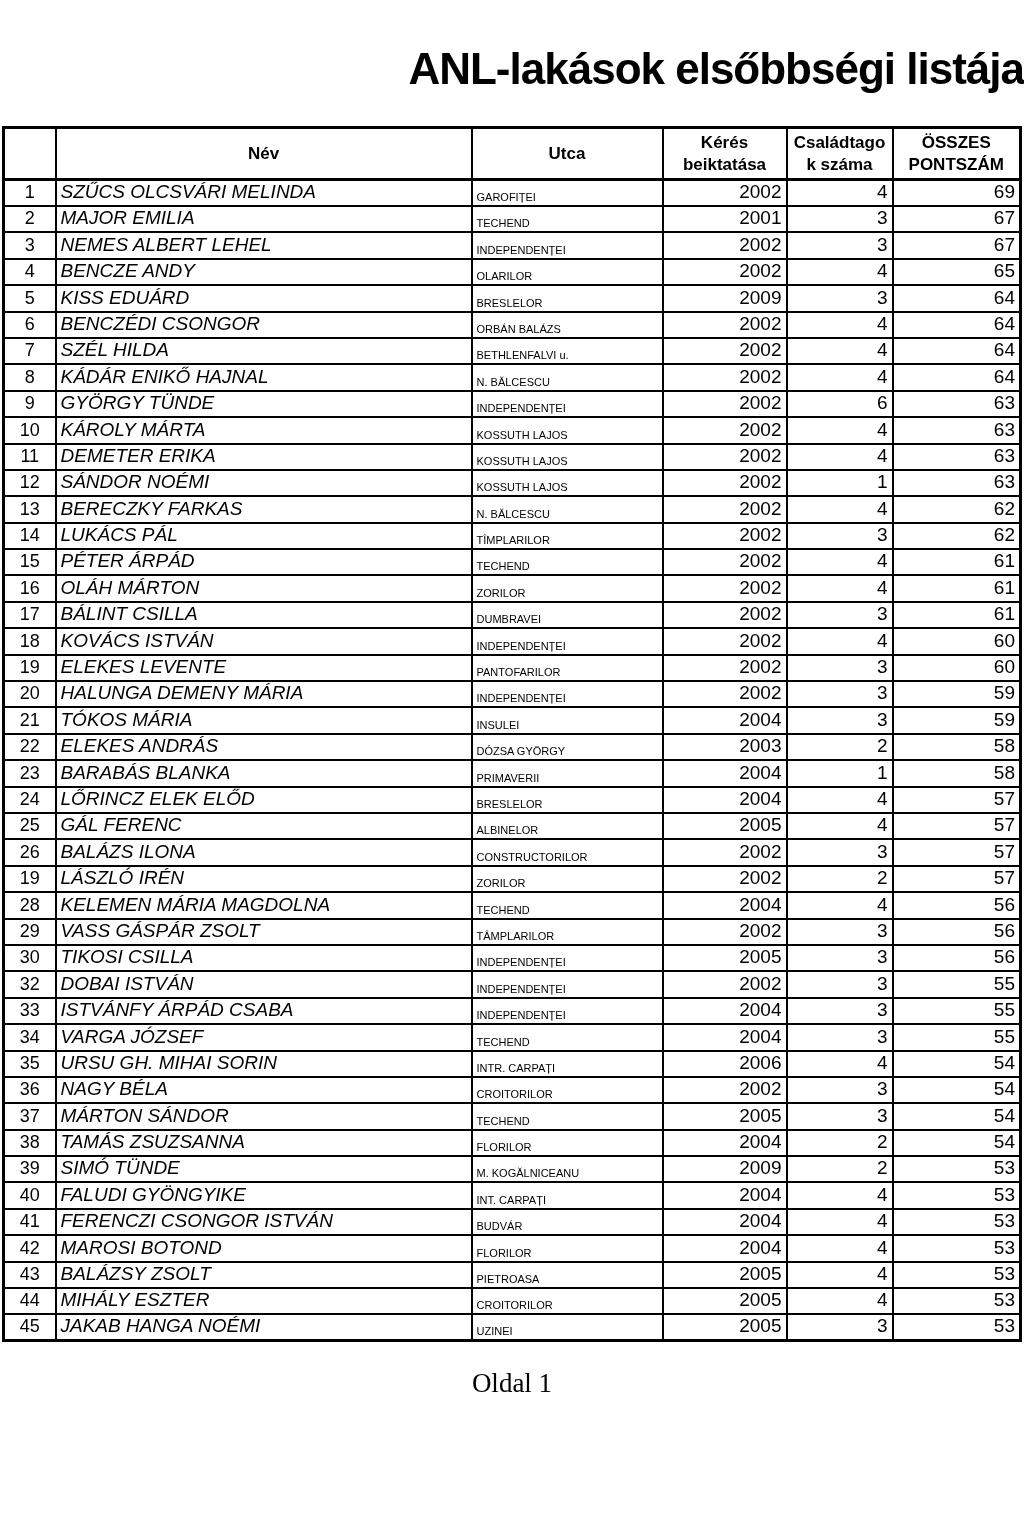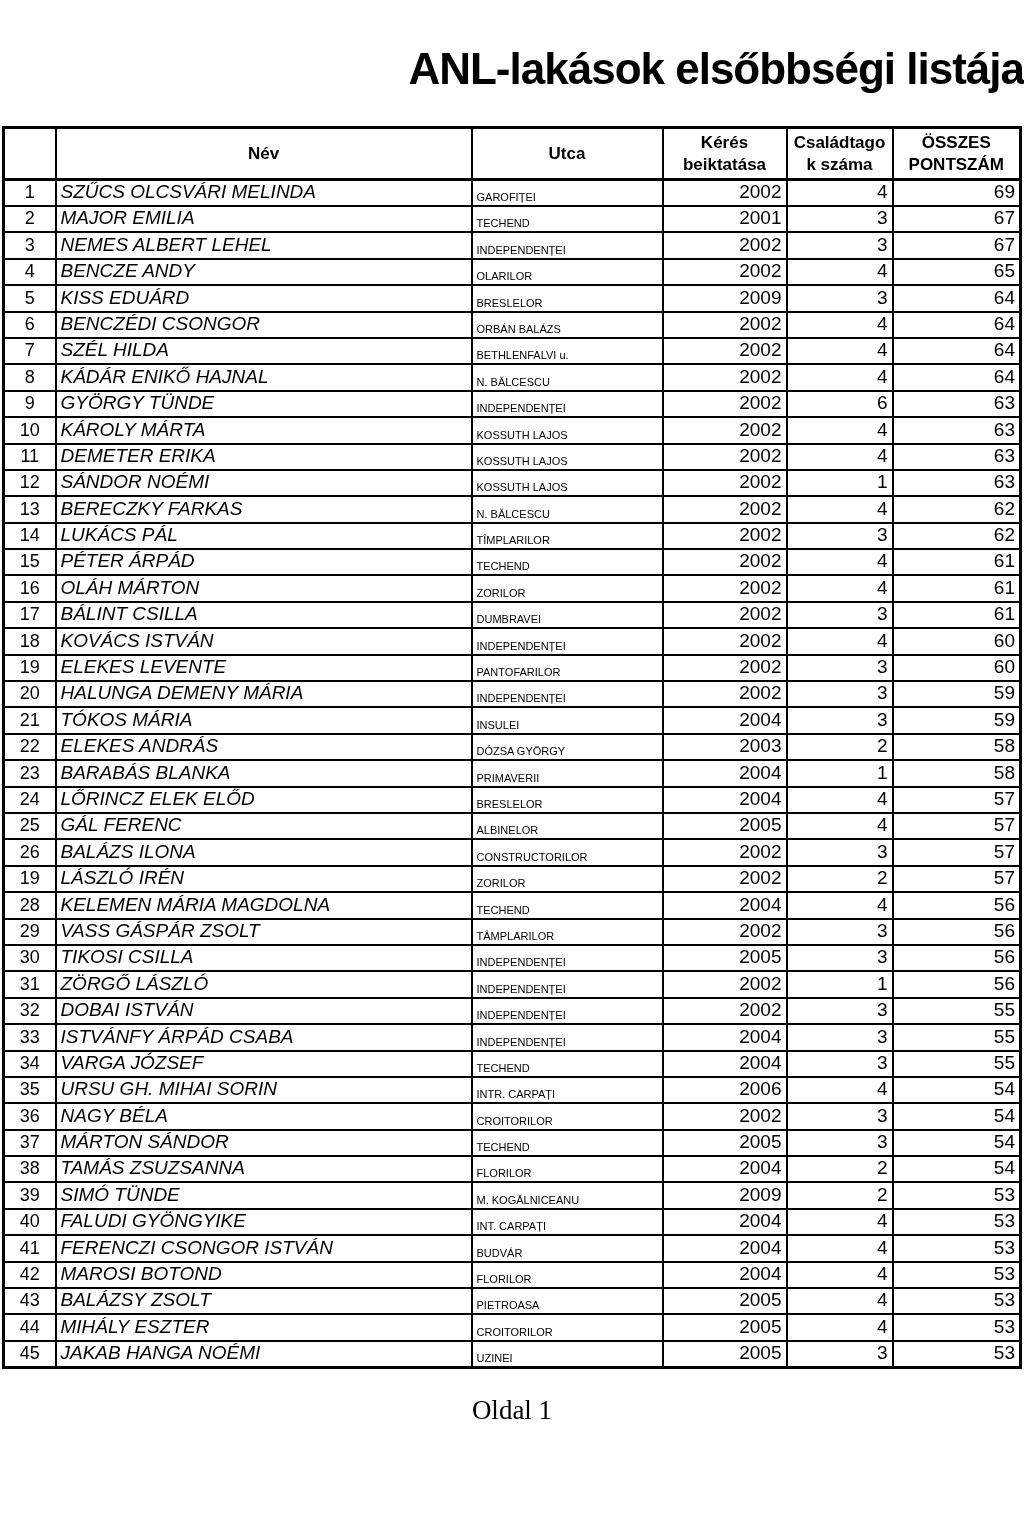--- a/index.html
+++ b/index.html
@@ -335,28 +335,20 @@
         </tr>
         <tr>
           <td class="col-num">30</td>
           <td class="col-name">TIKOSI CSILLA</td>
           <td class="col-street">INDEPENDENȚEI</td>
           <td class="col-year">2005</td>
           <td class="col-members">3</td>
           <td class="col-points">56</td>
         </tr>
         <tr>
-          <td class="col-num">31</td>
-          <td class="col-name">ZÖRGŐ LÁSZLÓ</td>
-          <td class="col-street">INDEPENDENȚEI</td>
-          <td class="col-year">2002</td>
-          <td class="col-members">1</td>
-          <td class="col-points">56</td>
-        </tr>
-        <tr>
           <td class="col-num">32</td>
           <td class="col-name">DOBAI ISTVÁN</td>
           <td class="col-street">INDEPENDENȚEI</td>
           <td class="col-year">2002</td>
           <td class="col-members">3</td>
           <td class="col-points">55</td>
         </tr>
         <tr>
           <td class="col-num">33</td>
           <td class="col-name">ISTVÁNFY ÁRPÁD CSABA</td>

